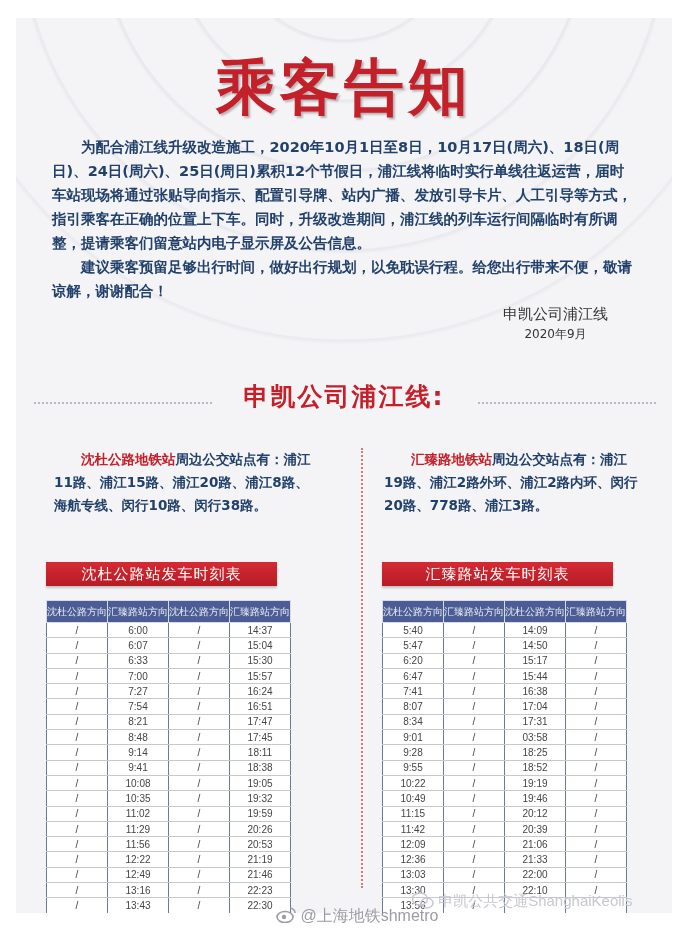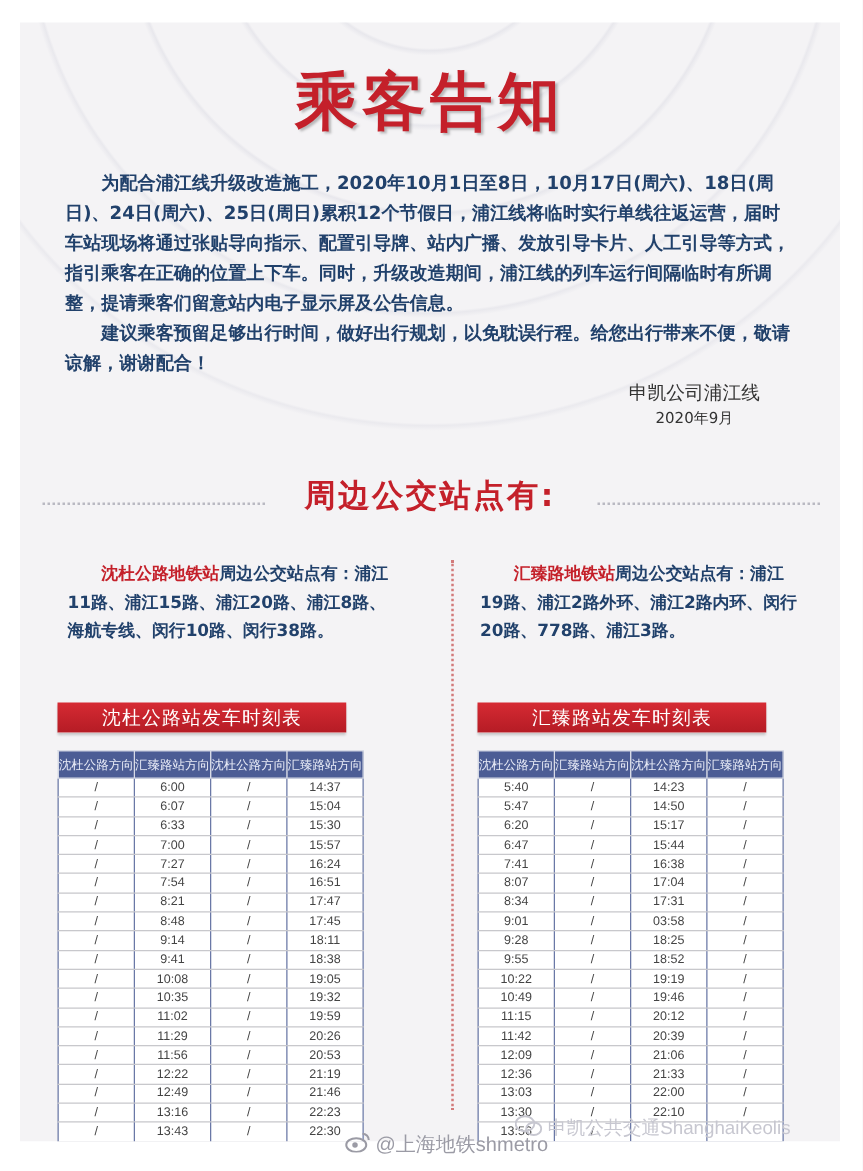--- a/index.html
+++ b/index.html
@@ -5,21 +5,21 @@
   html,body{margin:0;padding:0;}
   body{width:690px;height:937px;background:#ffffff;position:relative;overflow:hidden;font-family:"DejaVu Sans","Liberation Sans",sans-serif;}
   .poster{position:absolute;left:16px;top:18px;width:656px;height:895px;background:#f4f3f5;overflow:hidden;
     background-image:
       radial-gradient(circle at 50% -10%, rgba(255,255,255,0) 0, rgba(255,255,255,0) 60px, rgba(220,220,228,.55) 62px, rgba(255,255,255,0) 66px,
         rgba(255,255,255,0) 110px, rgba(220,220,228,.5) 112px, rgba(255,255,255,0) 116px,
         rgba(255,255,255,0) 170px, rgba(220,220,228,.5) 172px, rgba(255,255,255,0) 176px,
         rgba(255,255,255,0) 240px, rgba(220,220,228,.5) 242px, rgba(255,255,255,0) 246px,
         rgba(255,255,255,0) 320px, rgba(220,220,228,.45) 322px, rgba(255,255,255,0) 326px,
         rgba(255,255,255,0) 410px, rgba(220,220,228,.4) 412px, rgba(255,255,255,0) 416px);}
-  .title{position:absolute;left:0;right:0;top:30px;text-align:center;font-size:50px;font-weight:bold;color:#c4202a;letter-spacing:4px;text-shadow:2px 2px 2px rgba(0,0,0,.25);}
+  .title{position:absolute;left:0;right:0;top:30px;text-align:center;font-size:60px;font-weight:bold;color:#c4202a;letter-spacing:4px;text-shadow:2px 2px 2px rgba(0,0,0,.25);}
   .body-text{position:absolute;left:36px;width:586px;top:117px;font-size:14.5px;line-height:24px;color:#21416b;font-weight:bold;}
   .body-text p{margin:0;text-indent:2em;}
   .sign{position:absolute;right:64px;top:285px;text-align:center;color:#333;}
   .sign .org{font-size:15px;line-height:22px;}
   .sign .date{font-size:12px;line-height:18px;}
   .subhead{position:absolute;left:0;right:0;top:362px;height:36px;}
   .subhead .dots{position:absolute;top:22px;border-top:2px dotted #b9b9c2;}
   .subhead .txt{position:absolute;left:0;right:0;text-align:center;font-size:25px;font-weight:bold;color:#c4202a;letter-spacing:2px;}
   .bus{position:absolute;top:430px;width:260px;font-size:13.5px;line-height:23px;color:#21416b;font-weight:bold;}
   .bus .st{color:#c4202a;}
@@ -47,21 +47,21 @@
   </div>
 
   <div class="sign">
     <div class="org">申凯公司浦江线</div>
     <div class="date">2020年9月</div>
   </div>
 
   <div class="subhead">
     <div class="dots" style="left:18px;width:178px;"></div>
     <div class="dots" style="left:462px;width:178px;"></div>
-    <div class="txt">周边公交站点有:</div>
+    <div class="txt">申凯公司浦江线:</div>
   </div>
 
   <div class="bus" style="left:38px;">
     <span style="display:inline-block;width:2em;"></span><span class="st">沈杜公路地铁站</span><span>周边公交站点有：浦江11路、浦江15路、浦江20路、浦江8路、海航专线、闵行10路、闵行38路。</span>
   </div>
 
   <div class="vsep"></div>
 
   <div class="bus" style="left:368px;">
     <span style="display:inline-block;width:2em;"></span><span class="st">汇臻路地铁站</span><span>周边公交站点有：浦江19路、浦江2路外环、浦江2路内环、闵行20路、778路、浦江3路。</span>
@@ -212,21 +212,21 @@
             <th>沈杜公路方向</th>
             <th>汇臻路站方向</th>
             <th>沈杜公路方向</th>
             <th>汇臻路站方向</th>
           </tr>
         </thead>
       <tbody>
           <tr>
             <td>5:40</td>
             <td>/</td>
-            <td>14:23</td>
+            <td>14:09</td>
             <td>/</td>
           </tr>
           <tr>
             <td>5:47</td>
             <td>/</td>
             <td>14:50</td>
             <td>/</td>
           </tr>
           <tr>
             <td>6:20</td>

